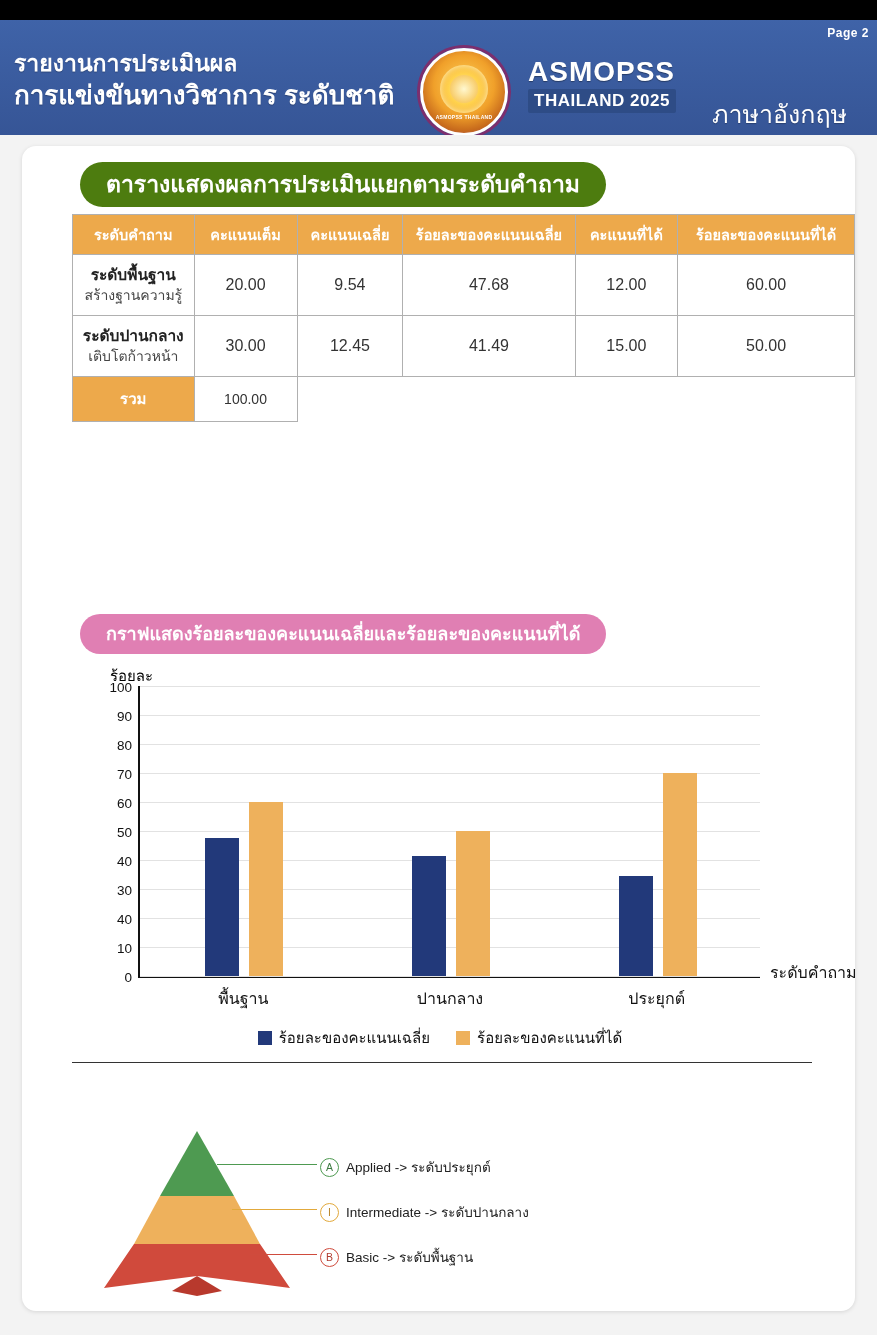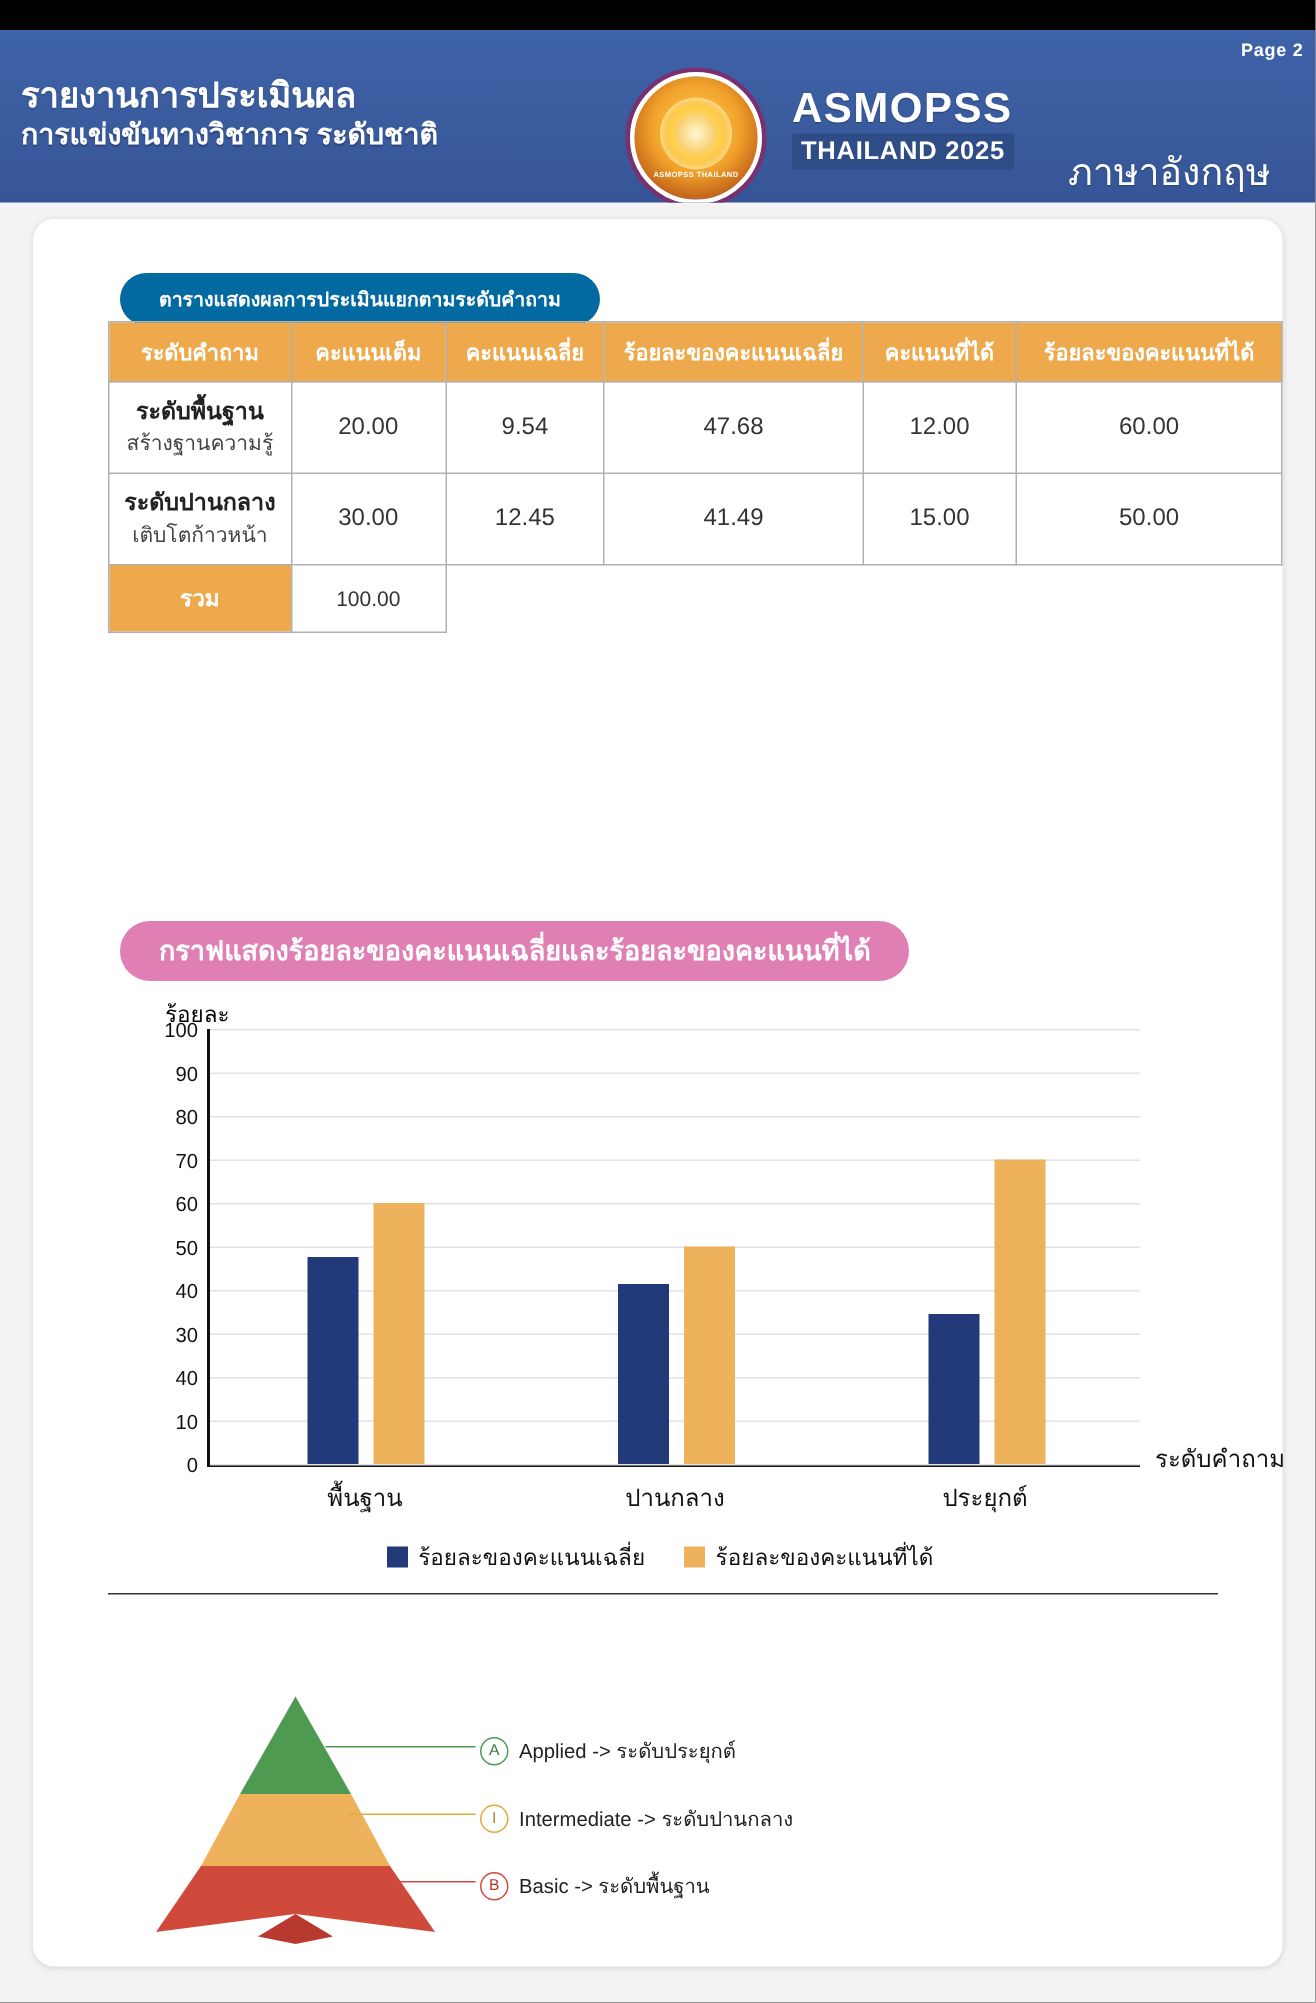--- a/index.html
+++ b/index.html
@@ -51,21 +51,21 @@
     position: absolute;
     left: 14px;
     top: 28px;
     color: #fff;
     font-weight: bold;
     line-height: 1.32;
     font-size: 23px;
     text-shadow: 0 1px 1px rgba(0,0,0,.25);
     white-space: nowrap;
   }
-  .hdr-title .l2 { font-size: 19px; }
+  .hdr-title .l2 { font-size: 26px; }
   .logo-badge {
     position: absolute;
     left: 420px;
     top: 28px;
     width: 82px;
     height: 82px;
     border-radius: 50%;
     background: radial-gradient(circle at 50% 42%, #ffd35a 0%, #f0a02a 48%, #c76a1c 72%, #8e3a7a 100%);
     border: 3px solid #ffffff;
     box-shadow: 0 0 0 3px #7c2f6e;
@@ -142,24 +142,23 @@
   }
   .pill {
     display: inline-block;
     color: #fff;
     font-weight: bold;
     border-radius: 999px;
     line-height: 1;
     white-space: nowrap;
   }
   .pill-red {
-    background: #0369a1;
+    background: #4d7c0f;
     padding: 11px 26px;
-    font-size: 13px;
-    margin-top: 20px;
+    font-size: 23px;
   }
   .pill-pink {
     background: #e07fb3;
     padding: 11px 26px;
     font-size: 18px;
   }
   .title1 { position: absolute; left: 58px; top: 16px; }
   
   table.tbl {
     position: absolute;

